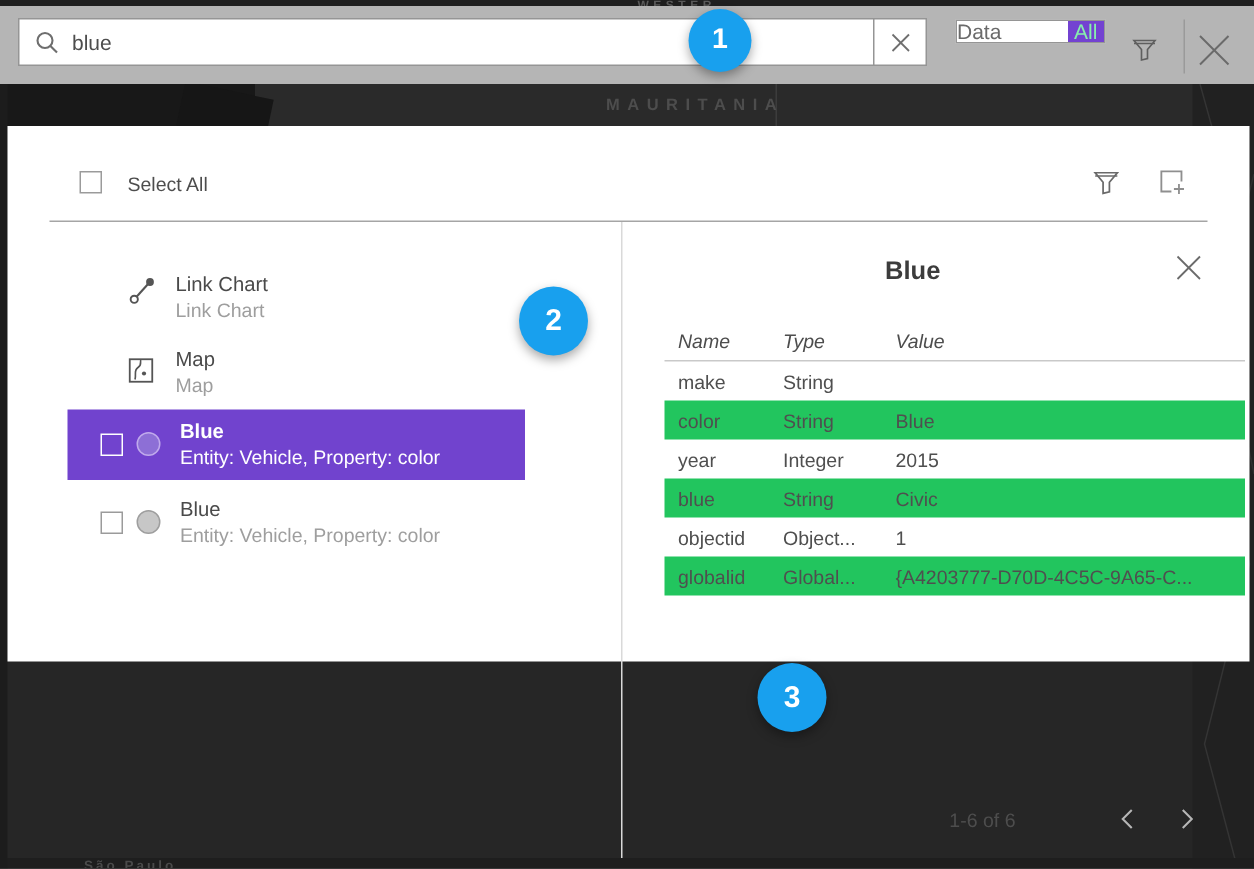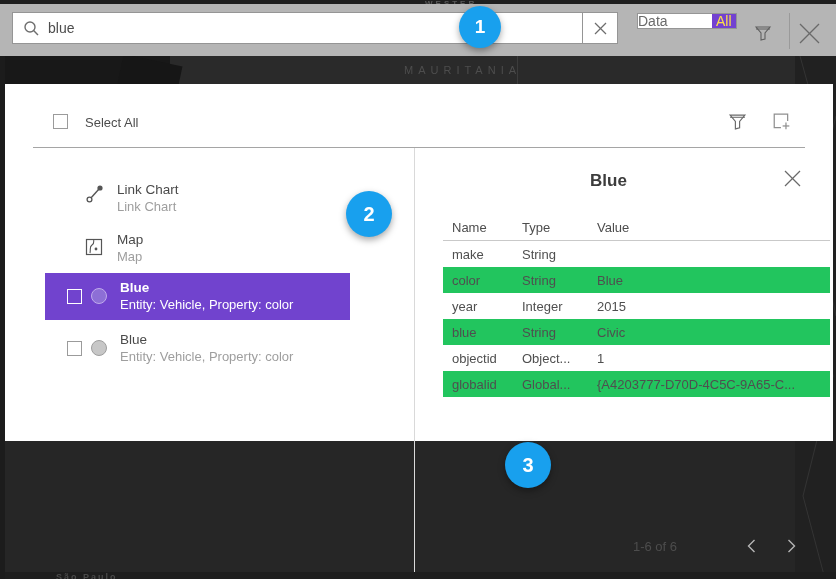--- a/index.html
+++ b/index.html
@@ -7,36 +7,36 @@
   .screen{position:relative;width:836px;height:579px;background:#262626;overflow:hidden;}
 
   
   .map-bg{position:absolute;inset:0;background:#262626;}
   .map-strip-top{position:absolute;left:0;top:0;width:836px;height:5px;background:#1f1f1f;overflow:hidden;}
   .map-label-top{position:absolute;left:425px;top:-1px;font-size:8px;font-weight:bold;letter-spacing:3px;color:#5a5a5a;}
   .map-strip-mid{position:absolute;left:0;top:56px;width:836px;height:28px;background:#2a2a2a;overflow:hidden;}
   .map-land-a{position:absolute;left:0;top:0;width:170px;height:28px;background:#181818;}
   .map-land-b{position:absolute;left:120px;top:4px;width:60px;height:30px;background:#161616;transform:rotate(12deg);}
   .map-borderline{position:absolute;left:517px;top:0;width:1px;height:28px;background:#3c3c3c;}
-  .map-label-mauritania{position:absolute;left:404px;top:8px;font-size:11px;font-weight:normal;letter-spacing:5px;color:#4d4d4d;}
+  .map-label-mauritania{position:absolute;left:404px;top:8px;font-size:11px;font-weight:bold;letter-spacing:5px;color:#4d4d4d;}
   .map-strip-right{position:absolute;right:0;top:56px;width:41px;height:523px;background:#212121;overflow:hidden;}
   .map-strip-right svg{position:absolute;left:0;top:0;}
   .map-strip-bottom{position:absolute;left:0;top:572px;width:836px;height:7px;background:#1e1e1e;overflow:hidden;}
   .map-label-bottom{position:absolute;left:56px;top:0px;font-size:9px;font-weight:bold;letter-spacing:2px;color:#4a4a4a;}
   .map-strip-left{position:absolute;left:0;top:56px;width:5px;height:523px;background:#1c1c1c;}
 
   
   .toolbar{position:absolute;left:0;top:4px;width:836px;height:52px;background:#b5b5b5;}
   .search-field{position:absolute;left:12px;top:8px;width:571px;height:32px;background:#fff;border:1px solid #959595;box-sizing:border-box;display:flex;align-items:center;}
   .search-field input{border:none;outline:none;flex:1;height:100%;font-family:"Liberation Sans",sans-serif;font-size:14px;color:#4d4d4d;padding-left:8px;background:transparent;}
   .search-glyph{margin-left:10px;display:flex;align-items:center;}
   .clear-btn{position:absolute;left:582px;top:8px;width:36px;height:32px;background:#fff;border:1px solid #959595;box-sizing:border-box;display:flex;align-items:center;justify-content:center;cursor:pointer;}
   .seg-control{position:absolute;left:637px;top:9px;width:100px;height:16px;background:#fff;border:1px solid #959595;box-sizing:border-box;display:flex;}
   .seg-opt{flex:1;display:flex;align-items:center;justify-content:center;font-size:14px;color:#6a6a6a;cursor:pointer;}
-  .seg-opt.selected{background:#7342d1;color:#fde047;margin-left:44px;}
+  .seg-opt.selected{background:#7342d1;color:#86efac;margin-left:44px;}
   .tb-icon{position:absolute;top:17px;width:24px;height:24px;display:flex;align-items:center;justify-content:center;cursor:pointer;}
   .tb-filter{left:751px;}
   .tb-divider{position:absolute;left:789px;top:9px;width:1px;height:36px;background:#9a9a9a;}
   .tb-close{left:797px;}
 
   
   .panel{position:absolute;left:5px;top:84px;width:828px;height:357px;background:#ffffff;}
   .selectall-row{position:absolute;left:0;top:0;width:100%;height:63px;}
   .checkbox{width:15px;height:15px;border:1px solid #9b9b9b;background:#fff;box-sizing:border-box;display:inline-block;}
   .sa-checkbox{position:absolute;left:48px;top:30px;}
@@ -59,21 +59,21 @@
   .circle-plain{background:#c7c7c7;border:1px solid #9e9e9e;}
   .circle-onpurple{background:#8d6fd6;border:1.5px solid #c0aaec;}
   .cb-onpurple{border:1.5px solid #fff;background:transparent;}
 
   
   .detail{position:absolute;left:409px;top:64px;width:419px;height:424px;}
   .detail-title{position:absolute;left:0;top:23px;width:389px;text-align:center;font-size:17px;font-weight:bold;color:#3c3c3c;}
   .detail-close{position:absolute;right:30px;top:19px;width:22px;height:22px;display:flex;align-items:center;justify-content:center;cursor:pointer;}
   .table{position:absolute;left:29px;top:66px;right:3px;}
   .trow{display:flex;align-items:center;height:26px;font-size:13px;color:#4f4f4f;}
-  .trow.head{color:#4d4d4d;border-bottom:1px solid #c9c9c9;}
+  .trow.head{color:#4d4d4d;border-bottom:1px solid #c9c9c9;font-style:italic;}
   .trow.shade{background:#22c55e;}
   .c1{width:70px;padding-left:9px;white-space:nowrap;overflow:hidden;}
   .c2{width:75px;white-space:nowrap;overflow:hidden;}
   .c3{flex:1;white-space:nowrap;overflow:hidden;}
   .pagination{position:absolute;right:30px;top:386px;display:flex;align-items:center;}
   .page-range{font-size:13px;color:#4d4d4d;margin-right:46px;}
   .page-btn{width:24px;height:24px;display:flex;align-items:center;justify-content:center;cursor:pointer;margin-left:16px;}
 
   
   .badge{position:absolute;border-radius:50%;background:#18a0ee;color:#fff;display:flex;align-items:center;justify-content:center;font-weight:bold;box-shadow:0 3px 7px rgba(0,0,0,0.35);z-index:5;}

